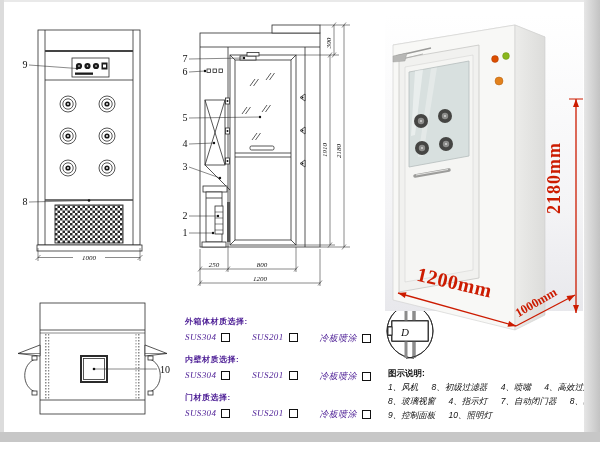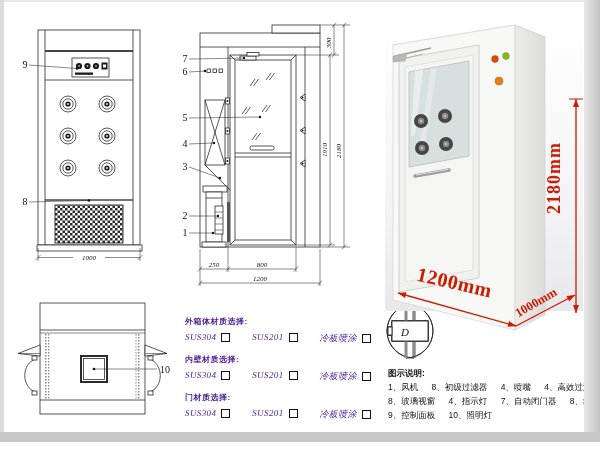--- a/index.html
+++ b/index.html
@@ -35,21 +35,21 @@
   .door-opt .chord-thin{stroke:#2b2b2b;stroke-width:0.9;}
   .door-opt .chord-thick{stroke:#8c8c8c;stroke-width:3;}
   .door-opt .box{fill:#ffffff;stroke:#2b2b2b;stroke-width:0.9;}
   .door-opt .hinge{fill:#ffffff;stroke:#2b2b2b;stroke-width:0.9;}
   .door-letter{font:italic 11px "Liberation Serif",serif;fill:#111;}
 
   
   .legend{position:absolute;left:388px;top:368px;width:208px;color:#111;}
   .legend-title{font-size:8.5px;font-weight:bold;}
   .legend-row{font-size:8.5px;line-height:14px;white-space:nowrap;}
-  .legend-row span{margin-right:11px;}
+  .legend-row span{margin-right:11px;font-style:italic;}
 
   
   .reddim{stroke:#cc1b00;fill:none;}
   .redfill{fill:#cc1b00;stroke:none;}
   .redtxt{font-family:"Liberation Serif",serif;font-weight:bold;fill:#cc1b00;}
 </style>
 </head>
 <body>
 
 <div class="page">

